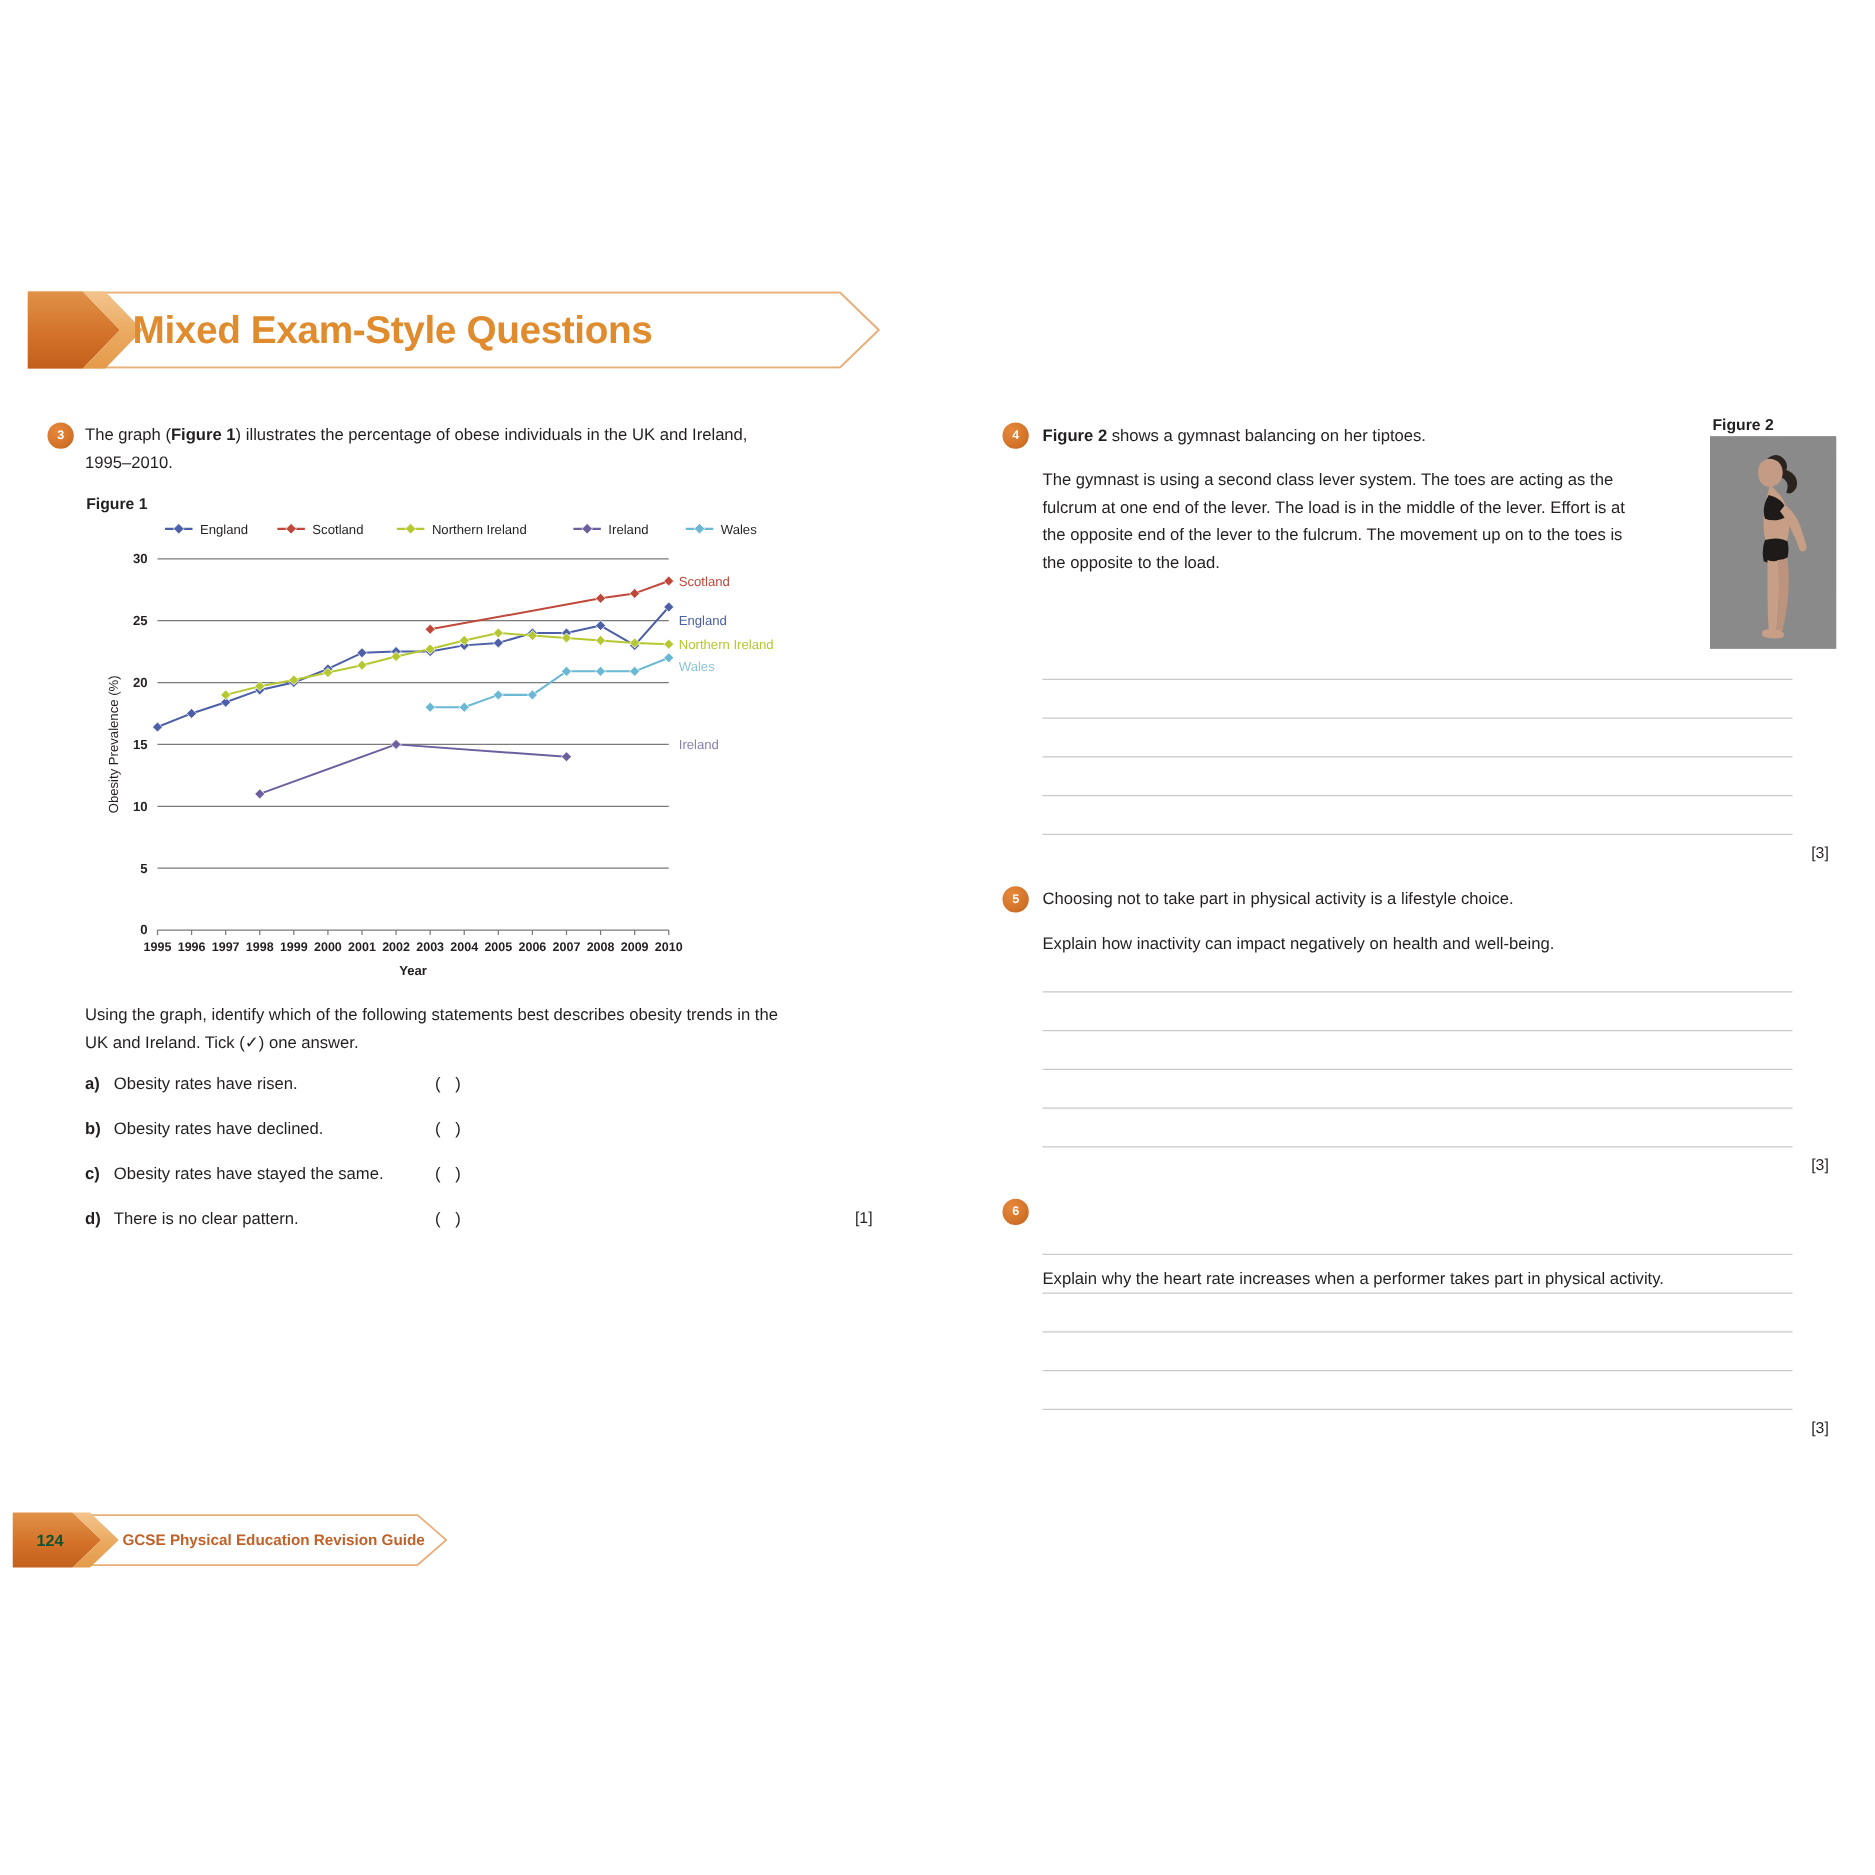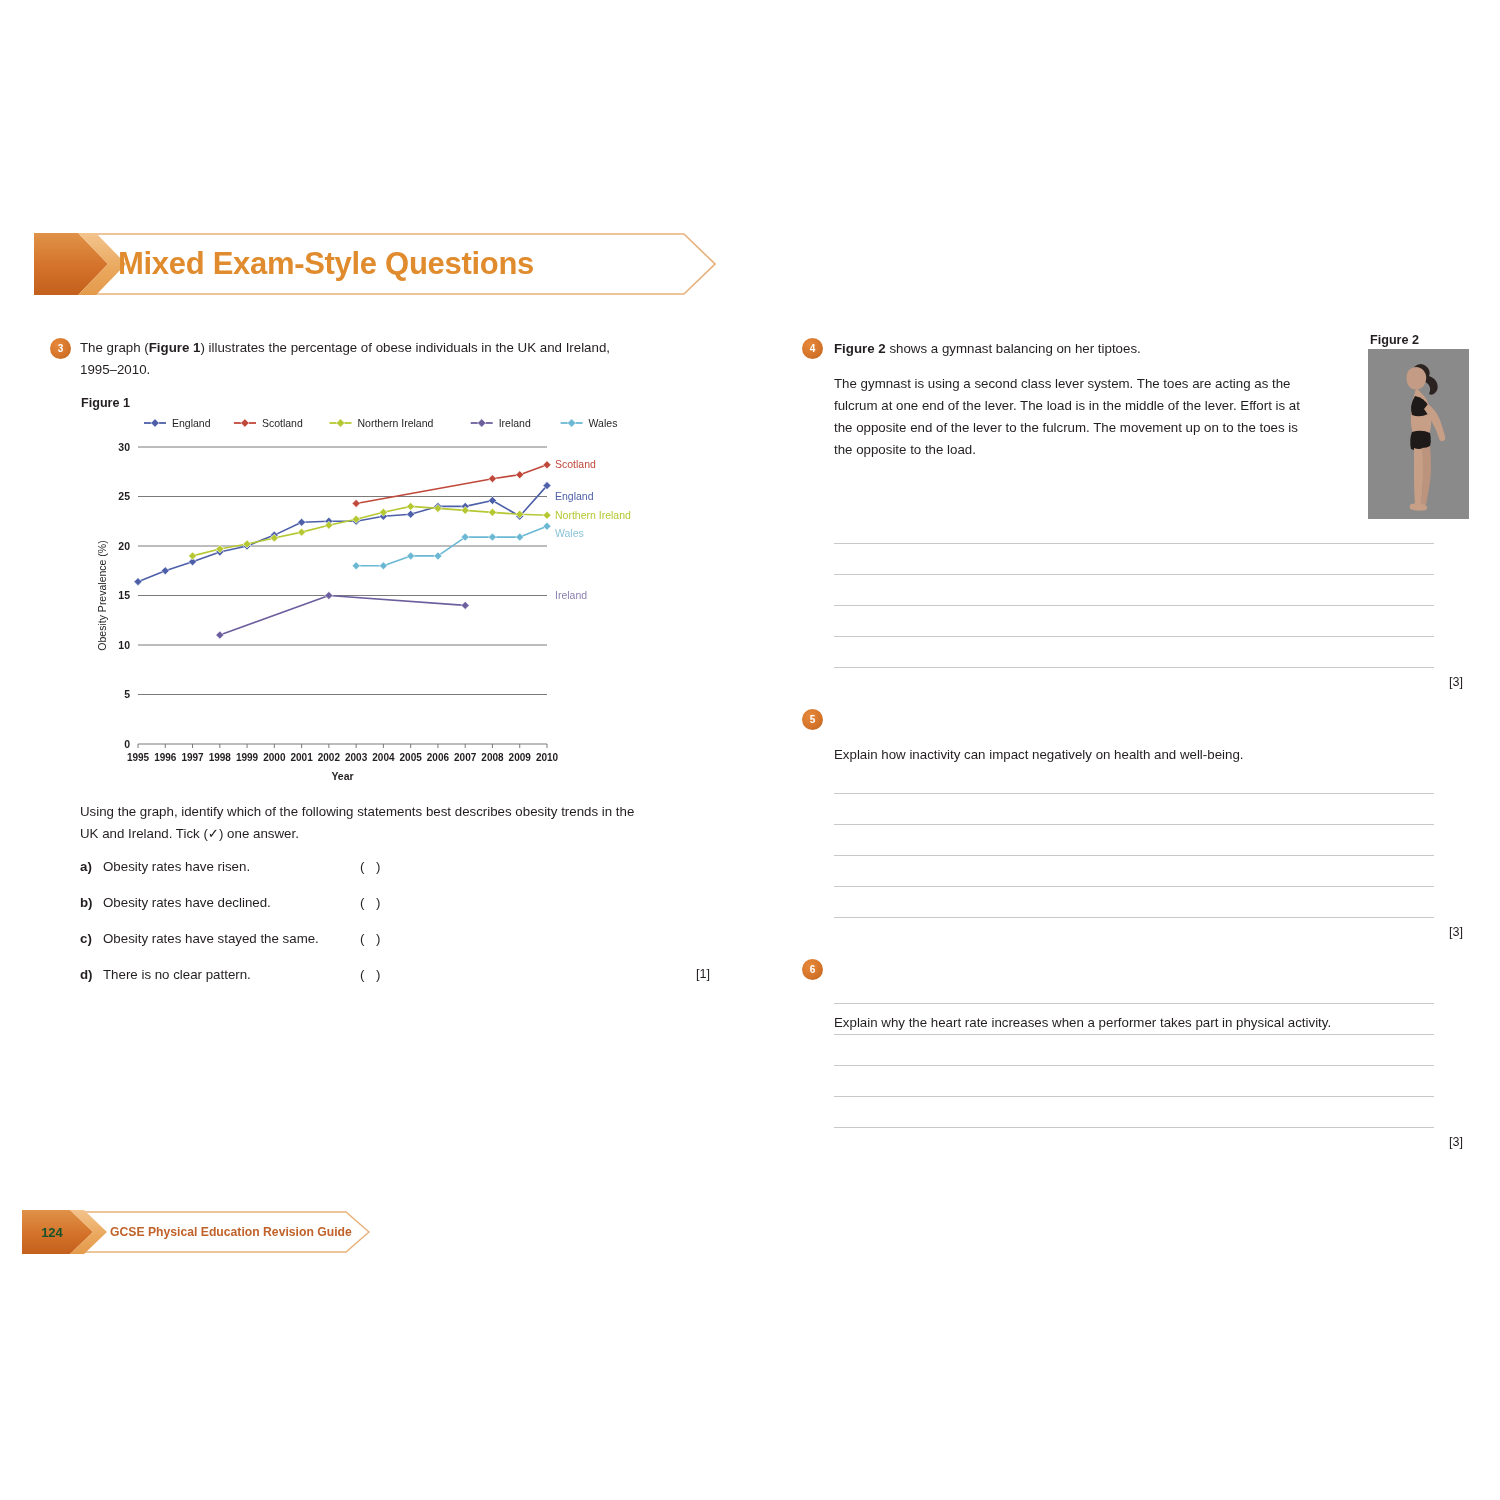--- a/index.html
+++ b/index.html
@@ -9,21 +9,21 @@
   body {
     width: 1500px; height: 1500px;
     position: relative;
     font-family: "Liberation Sans", sans-serif;
     color: #231f20;
     overflow: hidden;
   }
 
   
   .spread { position: absolute; inset: 0; }
-  .page-left  { position: absolute; left: 12px;   top: 0; width: 750px; height: 1108px; padding-left: 20px; }
+  .page-left  { position: absolute; left: 0;   top: 0; width: 750px; height: 1108px; padding-left: 20px; }
   .page-right { position: absolute; left: 750px; top: 0; width: 750px; height: 1500px; }
 
   
   .hdr-wrap {
     position: absolute; left: 22px; top: 233px;
     width: 682px; height: 62px;
   }
   .hdr-outline {
     position: absolute; left: 0; top: 0; width: 100%; height: 100%;
   }
@@ -370,20 +370,21 @@
     <div id="q4-lines">
         <div class="rule" style="left: 84px; top: 543px; width: 600px;"></div>
         <div class="rule" style="left: 84px; top: 574px; width: 600px;"></div>
         <div class="rule" style="left: 84px; top: 605px; width: 600px;"></div>
         <div class="rule" style="left: 84px; top: 636px; width: 600px;"></div>
         <div class="rule" style="left: 84px; top: 667px; width: 600px;"></div>
       </div>
     <div class="marks" style="left:699px; top:675px;">[3]</div>
 
     <div class="qnum" style="left:52px; top:709px;">5</div>
+    <div class="qtext" style="left:84px; top:708px; width:560px;">Choosing not to take part in physical activity is a lifestyle choice.</div>
     <div class="qtext" style="left:84px; top:744px; width:560px;">Explain how inactivity can impact negatively on health and well-being.</div>
     <div id="q5-lines">
         <div class="rule" style="left: 84px; top: 793px; width: 600px;"></div>
         <div class="rule" style="left: 84px; top: 824px; width: 600px;"></div>
         <div class="rule" style="left: 84px; top: 855px; width: 600px;"></div>
         <div class="rule" style="left: 84px; top: 886px; width: 600px;"></div>
         <div class="rule" style="left: 84px; top: 917px; width: 600px;"></div>
       </div>
     <div class="marks" style="left:699px; top:925px;">[3]</div>
 

